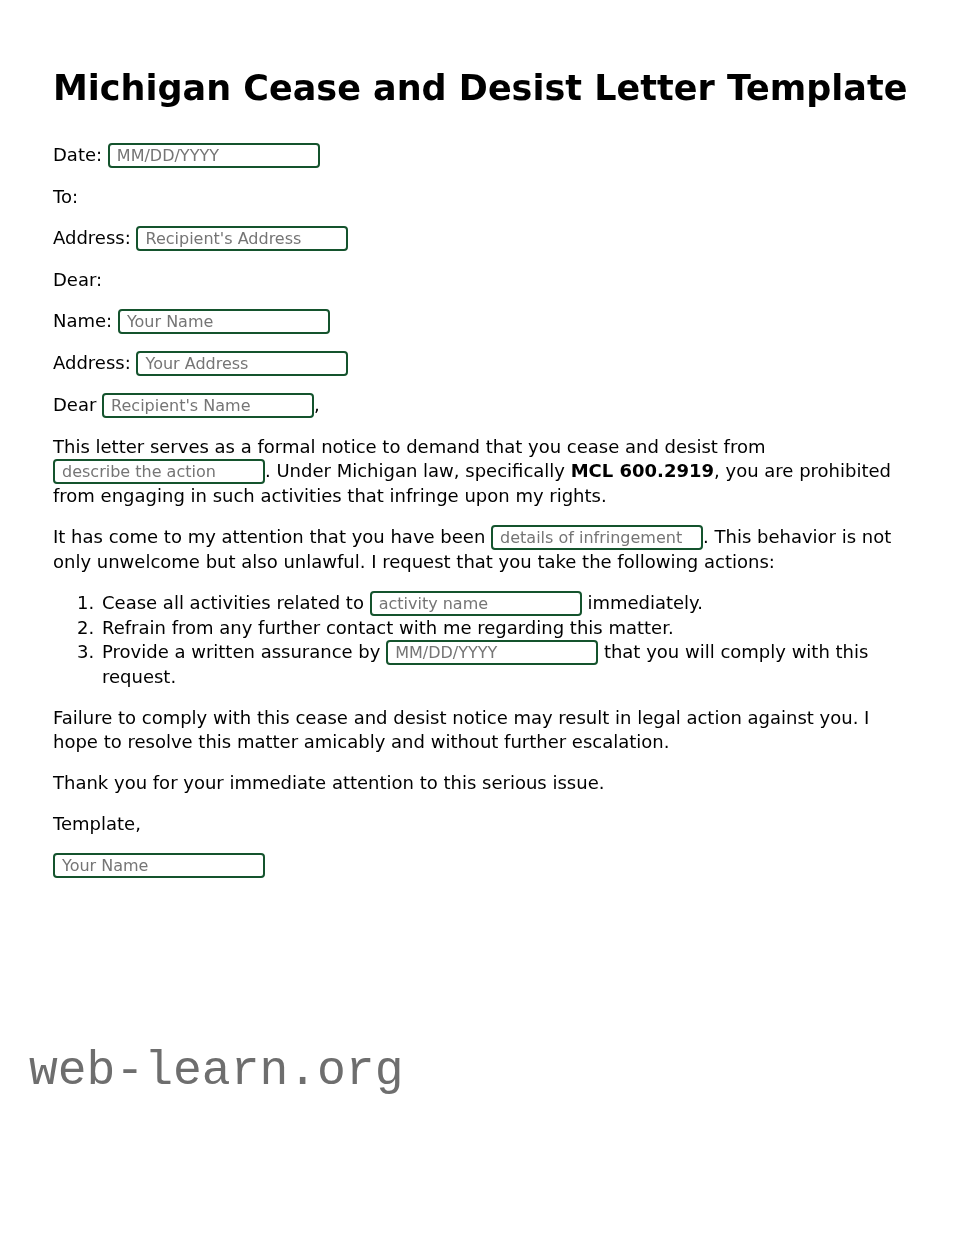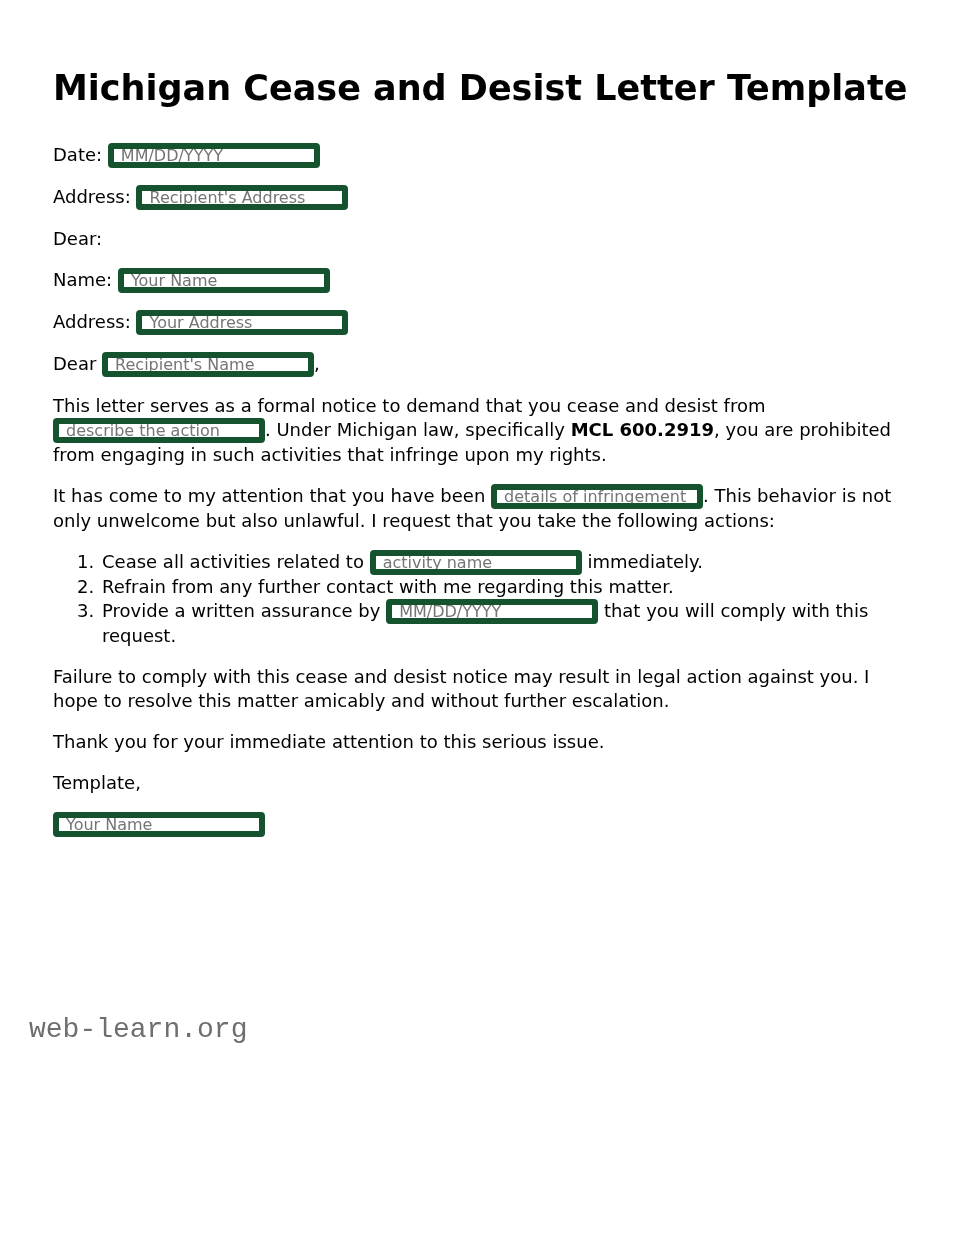--- a/index.html
+++ b/index.html
@@ -27,21 +27,21 @@
   }
   p.row, p.para, p.plain {
     font-size: 18px;
     line-height: 24px;
     margin: 17px 0;
   }
   input.field {
     box-sizing: border-box;
     width: 212px;
     height: 25px;
-    border: 6px solid #14532d;
+    border: 2px solid #14532d;
     border-radius: 4px;
     padding: 1px 7px;
     font-family: "DejaVu Sans", sans-serif;
     font-size: 16px;
     color: #444444;
     background: #ffffff;
     vertical-align: baseline;
   }
   input.field::placeholder {
     color: #757575;
@@ -53,35 +53,36 @@
     margin: 14px 0;
     padding-left: 47px;
   }
   ol.actions li {
     padding-left: 2px;
   }
   .footer-brand {
     margin-top: 172px;
     margin-left: -24px;
     font-family: "Liberation Mono", "DejaVu Sans Mono", monospace;
-    font-size: 28px;
+    font-size: 48px;
     line-height: 42px;
     color: #6e6e6e;
   }
 </style>
 </head>
 <body>
 
 <div class="page">
 
   <h1 class="title">Michigan Cease and Desist Letter Template</h1>
 
   <p class="row"><span>Date:</span>
     <input class="field" type="text" placeholder="MM/DD/YYYY" style=""></p>
 
+  <p class="plain">To:</p>
 
 
   <p class="row"><span>Address:</span>
     <input class="field" type="text" placeholder="Recipient's Address" style=""></p>
 
   <p class="plain">Dear:</p>
 
   <p class="row"><span>Name:</span>
     <input class="field" type="text" placeholder="Your Name" style=""></p>
 

